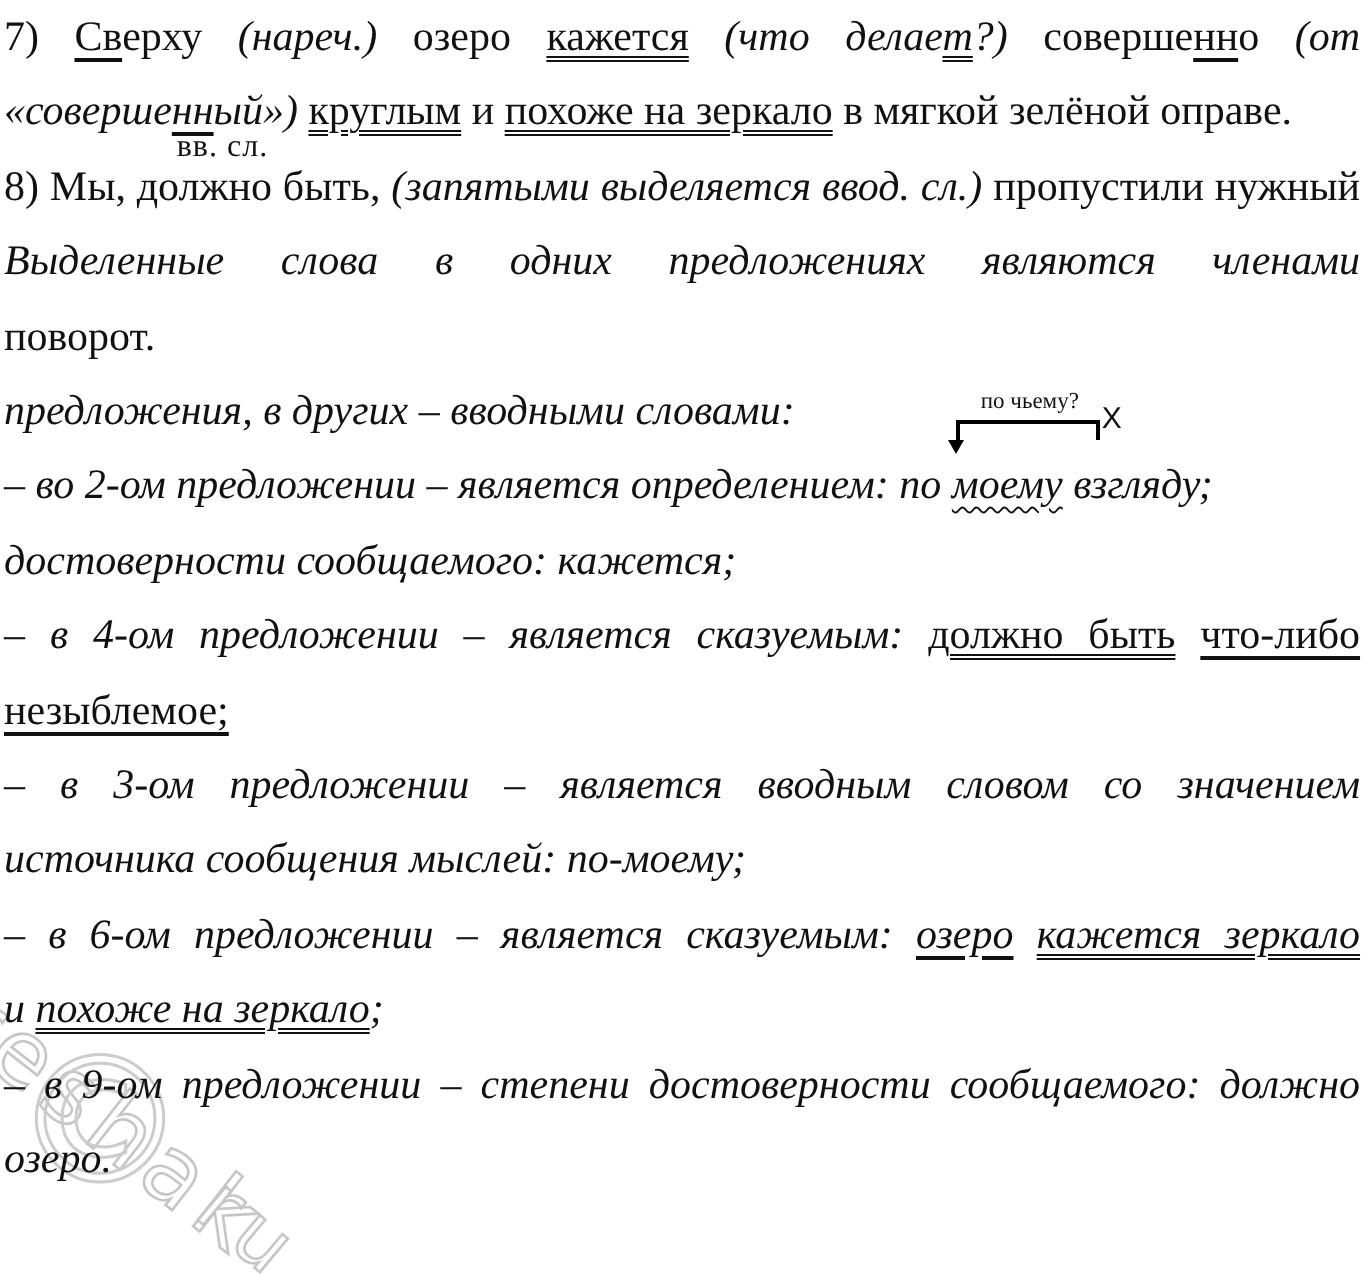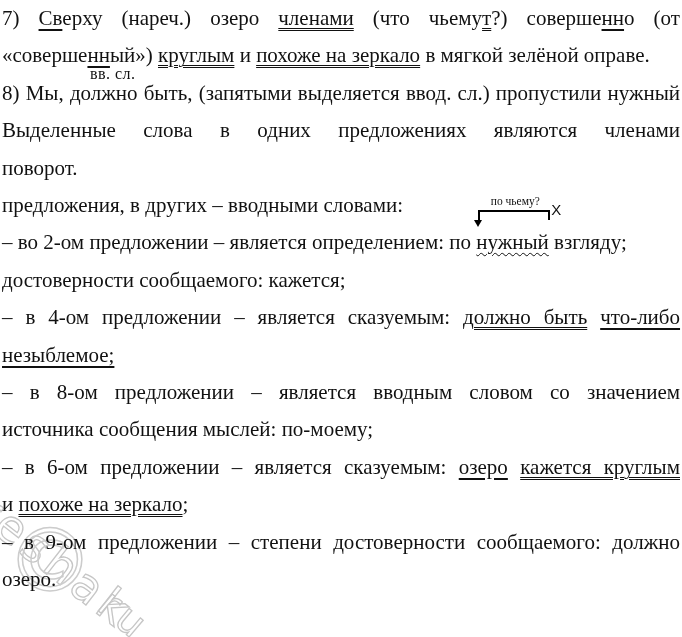--- a/index.html
+++ b/index.html
@@ -9,21 +9,21 @@
     overflow:hidden;
     background:#ffffff;
     color:#111111;
     font-family:"Liberation Serif", serif;
     font-size:21px;
     line-height:37.4px;
   }
   .content { position:relative; z-index:1; padding:0 2px; }
   .line { text-align:justify; white-space:nowrap; }
   .line.stretch { text-align:justify; text-align-last:justify; white-space:normal; }
-  .it { }
+  .it { font-style:italic; }
   .u  { text-decoration-line:underline; text-decoration-thickness:1.5px; text-underline-offset:4px; }
   .d  { text-decoration-line:underline; text-decoration-style:double; text-decoration-thickness:1.1px; text-underline-offset:3px; }
   .wavy { text-decoration-line:underline; text-decoration-style:wavy; text-decoration-thickness:1px; text-underline-offset:3px; }
 
   
   .annot-anchor { position:relative; }
   .annot {
     position:absolute; left:20px; top:-13px;
     font-size:16px; line-height:11px; font-style:normal;
     white-space:nowrap; letter-spacing:0.5px;
@@ -64,52 +64,52 @@
 <body>
 
 <div class="page">
 
   <span class="watermark wm-word">reshak</span>
   <span class="watermark wm-copy">©</span>
   <span class="watermark wm-ru">ru</span>
 
   <div class="content">
 
-    <div class="line stretch"><span>7) </span><span class="u">Св</span><span>ерху </span><span class="it">(нареч.) </span><span>озеро </span><span class="d">членами</span><span> </span><span class="it">(что чьему</span><span class="it d">т</span><span class="it">?) </span><span>соверше</span><span class="u">нн</span><span>о </span><span class="it">(от</span></div>
+    <div class="line stretch"><span>7) </span><span class="u">Св</span><span>ерху </span><span class="it">(нареч.) </span><span>озеро </span><span class="d">кажется</span><span> </span><span class="it">(что делае</span><span class="it d">т</span><span class="it">?) </span><span>соверше</span><span class="u">нн</span><span>о </span><span class="it">(от</span></div>
 
     <div class="line"><span class="it">«соверше</span><span class="it u">нн</span><span class="it">ый») </span><span class="d">круглым</span><span> и </span><span class="d">похоже на зеркало</span><span> в мягкой зелёной оправе.</span></div>
 
     <div class="line stretch"><span>8) Мы, </span><span class="annot-anchor"><span class="annot">вв. сл.</span><span>должно быть,</span></span><span class="it"> (запятыми выделяется ввод. сл.) </span><span>пропустили нужный</span></div>
 
     <div class="line stretch"><span class="it">Выделенные слова в одних предложениях являются членами</span></div>
 
     <div class="line"><span>поворот.</span></div>
 
     <div class="line"><span class="it">предложения, в других – вводными словами:</span></div>
 
     <div class="line"><span class="it">– во 2-ом предложении – является определением: по </span><span class="diagram-anchor"><span class="diagram">
             <span class="q-label">по чьему?</span>
             <span class="bracket">
               <span class="arrowhead"></span>
             </span>
             <span class="x-mark">X</span>
-          </span><span class="it wavy">нужный</span><span class="it"> взгляду;</span></span></div>
+          </span><span class="it wavy">моему</span><span class="it"> взгляду;</span></span></div>
 
 
     <div class="line"><span class="it">достоверности сообщаемого: кажется;</span></div>
 
     <div class="line stretch"><span class="it">– в 4-ом предложении – является сказуемым: </span><span class="d">должно быть</span><span> </span><span class="u">что-либо</span></div>
 
     <div class="line"><span class="u">незыблемое;</span></div>
 
-    <div class="line stretch"><span class="it">– в 8-ом предложении – является вводным словом со значением</span></div>
+    <div class="line stretch"><span class="it">– в 3-ом предложении – является вводным словом со значением</span></div>
 
     <div class="line"><span class="it">источника сообщения мыслей: по-моему;</span></div>
 
-    <div class="line stretch"><span class="it">– в 6-ом предложении – является сказуемым: </span><span class="it u">озеро</span><span> </span><span class="it d">кажется круглым</span></div>
+    <div class="line stretch"><span class="it">– в 6-ом предложении – является сказуемым: </span><span class="it u">озеро</span><span> </span><span class="it d">кажется зеркало</span></div>
 
     <div class="line"><span class="it">и </span><span class="it d">похоже на зеркало</span><span class="it">;</span></div>
 
     <div class="line stretch"><span class="it">– в 9-ом предложении – степени достоверности сообщаемого: должно</span></div>
 
     <div class="line"><span class="it">озеро.</span></div>
 
   </div>
 </div>
 

